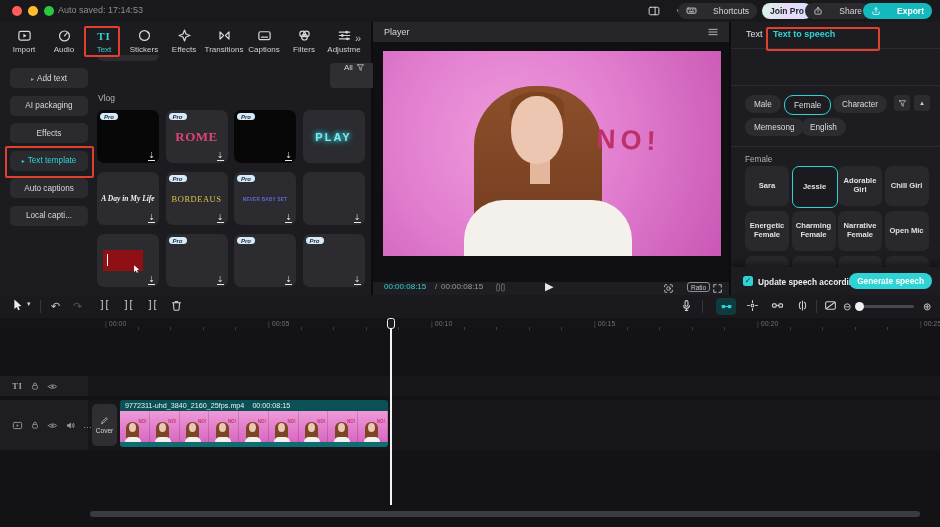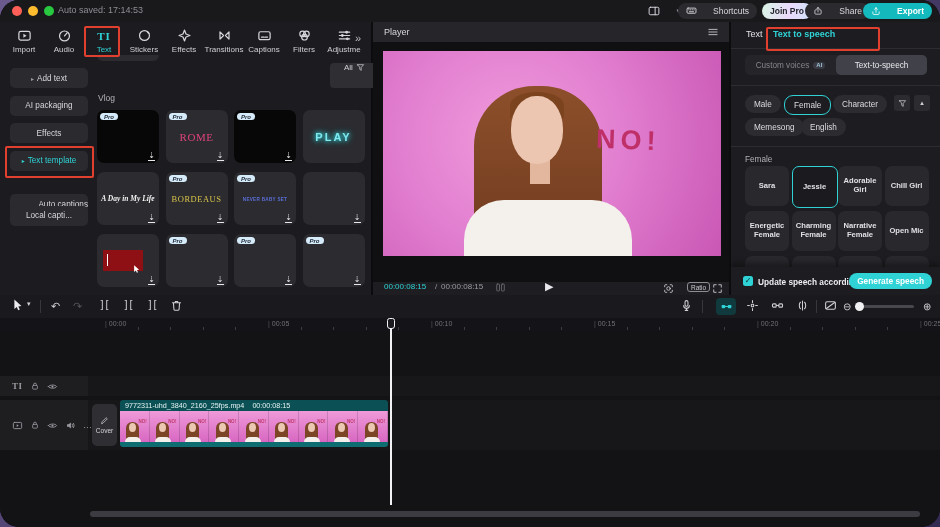--- a/index.html
+++ b/index.html
@@ -1,18 +1,18 @@
 <!DOCTYPE html>
 <html style="--accent: #2fd3d6; --export: #14b9bd; --annotation: #e2402e; --pink_bg: #e27fd0; --no_red: #bf3069; --clip_orange: #a8502c; --clip_teal: #0a5054;"><head>
 <meta charset="utf-8">
 <style>
   html,body{margin:0;padding:0;}
   body{width:940px;height:527px;overflow:hidden;background:linear-gradient(135deg,#6b5a8e,#453a66 60%,#332a52);
        font-family:"Liberation Sans",sans-serif;color:#e6e6ea;-webkit-user-select:none;}
-  .window{position:absolute;inset:0 0 0 0;background:#0c0c0e;border-radius:19px;overflow:hidden;}
+  .window{position:absolute;inset:0 0 0 0;background:#0c0c0e;border-radius:1px;overflow:hidden;}
   .abs{position:absolute;}
   svg.ic{display:block;stroke:currentColor;fill:none;stroke-width:1.3;stroke-linecap:round;stroke-linejoin:round;}
   .icn{display:inline-flex;align-items:center;justify-content:center;}
 
   
   .titlebar{position:absolute;left:0;top:0;width:940px;height:22px;background:#19191c;}
   .tl-dot{position:absolute;top:6px;width:10px;height:10px;border-radius:50%;}
   .autosave{position:absolute;left:58px;top:5px;font-size:9px;color:#8e8e94;}
   .win-title{position:absolute;left:0;right:0;top:5px;text-align:center;font-size:9.5px;color:#d6d6da;font-weight:bold;}
   .tb-btn{position:absolute;top:2.5px;height:16px;display:flex;align-items:center;gap:16px;border-radius:8px;
@@ -45,21 +45,21 @@
   
   .filter-chip{position:absolute;left:330px;top:41px;height:25px;padding:0 14px;background:#2e2e33;border-radius:4px;
                display:flex;align-items:flex-start;gap:3px;font-size:8px;color:#cfcfd4;cursor:pointer;}
   .section-label{position:absolute;left:98px;top:71px;font-size:8.5px;color:#b4b4ba;}
   .tile{position:absolute;width:62px;height:53px;border-radius:7px;background:#2b2b30;overflow:hidden;cursor:pointer;}
   .tile.black{background:#070708;}
   .tile .pro{position:absolute;left:3px;top:3px;background:#d5ebfa;color:#1c2733;font-size:6px;font-weight:bold;
              font-style:italic;border-radius:5px;padding:0.5px 4px;}
   .tile .dl{position:absolute;right:4px;bottom:2px;color:#e8e8ec;font-size:8px;line-height:8px;border-bottom:1px solid #e8e8ec;padding-bottom:0.5px;}
   .tile .txt{position:absolute;left:0;right:0;top:50%;transform:translateY(-50%);text-align:center;}
-  .t-rome{font-family:"Liberation Serif",serif;color:#e0437a;font-size:11px;letter-spacing:0.5px;}
+  .t-rome{font-family:"Liberation Serif",serif;color:#e0437a;font-size:13px;letter-spacing:0.5px;font-weight:bold;}
   .t-play{color:#7fe9f2;font-weight:bold;font-size:11px;letter-spacing:2px;text-shadow:0 0 4px #2fd3d6,0 0 7px #2fd3d6;}
   .t-script{font-family:"Liberation Serif",serif;font-style:italic;font-weight:bold;color:#f2f2f2;font-size:7.5px;line-height:1.05;transform:translateY(-50%) rotate(-4deg);}
   .t-gold{font-family:"Liberation Serif",serif;color:#d9c34a;font-size:8.5px;letter-spacing:0.5px;}
   .t-blue{color:#5a6fd8;font-size:4.6px;font-weight:bold;letter-spacing:0.3px;}
   .redrect{position:absolute;left:6px;top:16px;width:40px;height:21px;background:#8e1014;}
   .redrect .caret{position:absolute;left:4px;top:4px;width:1px;height:12px;background:#fff;}
   .tile-pointer{position:absolute;left:34px;top:30px;color:#fff;}
   .tile-remnant{position:absolute;left:97px;top:33px;width:62px;height:6px;border-radius:0 0 6px 6px;background:#2b2b30;}
 
   
@@ -294,21 +294,21 @@
         <div class="side-btn" style="top: 73.5px;">
           <span>AI packaging</span>
         </div>
         <div class="side-btn" style="top: 101px;">
           <span>Effects</span>
         </div>
         <div class="side-btn active" style="top: 128.5px;">
           <span class="arr">▸</span>
           <span>Text template</span>
         </div>
-        <div class="side-btn" style="top: 172px; justify-content: flex-end;">
+        <div class="side-btn" style="top: 156px;">
           <span>Auto captions</span>
         </div>
         <div class="side-btn" style="top: 183.5px;">
           <span>Local capti...</span>
         </div>
       </div>
     <div class="tile-remnant"></div>
     <div class="filter-chip">
       <span>All</span>
       <span class="icn">
@@ -420,29 +420,20 @@
             <path d="M2.5 6V2.5H6M10 2.5h3.5V6M13.5 10v3.5H10M6 13.5H2.5V10"></path>
           </svg>
         </span>
     </div>
   </div>
 
   <div class="right-panel">
     <span class="rp-tab t1">Text</span>
     <span class="rp-tab t2">Text to speech</span>
     <div class="rp-div" style="top:26px"></div>
-    <div class="seg-wrap">
-      <div class="seg">
-        <span>Custom voices</span>
-        <span class="ai">AI</span>
-      </div>
-      <div class="seg sel">
-        <span>Text-to-speech</span>
-      </div>
-    </div>
     <div class="rp-div" style="top:63px"></div>
     <div>
         <div class="chip" style="left: 14px; top: 73px;">
           <span>Male</span>
         </div>
         <div class="chip sel" style="left: 53px; top: 73px;">
           <span>Female</span>
         </div>
         <div class="chip" style="left: 102px; top: 73px;">
           <span>Character</span>

